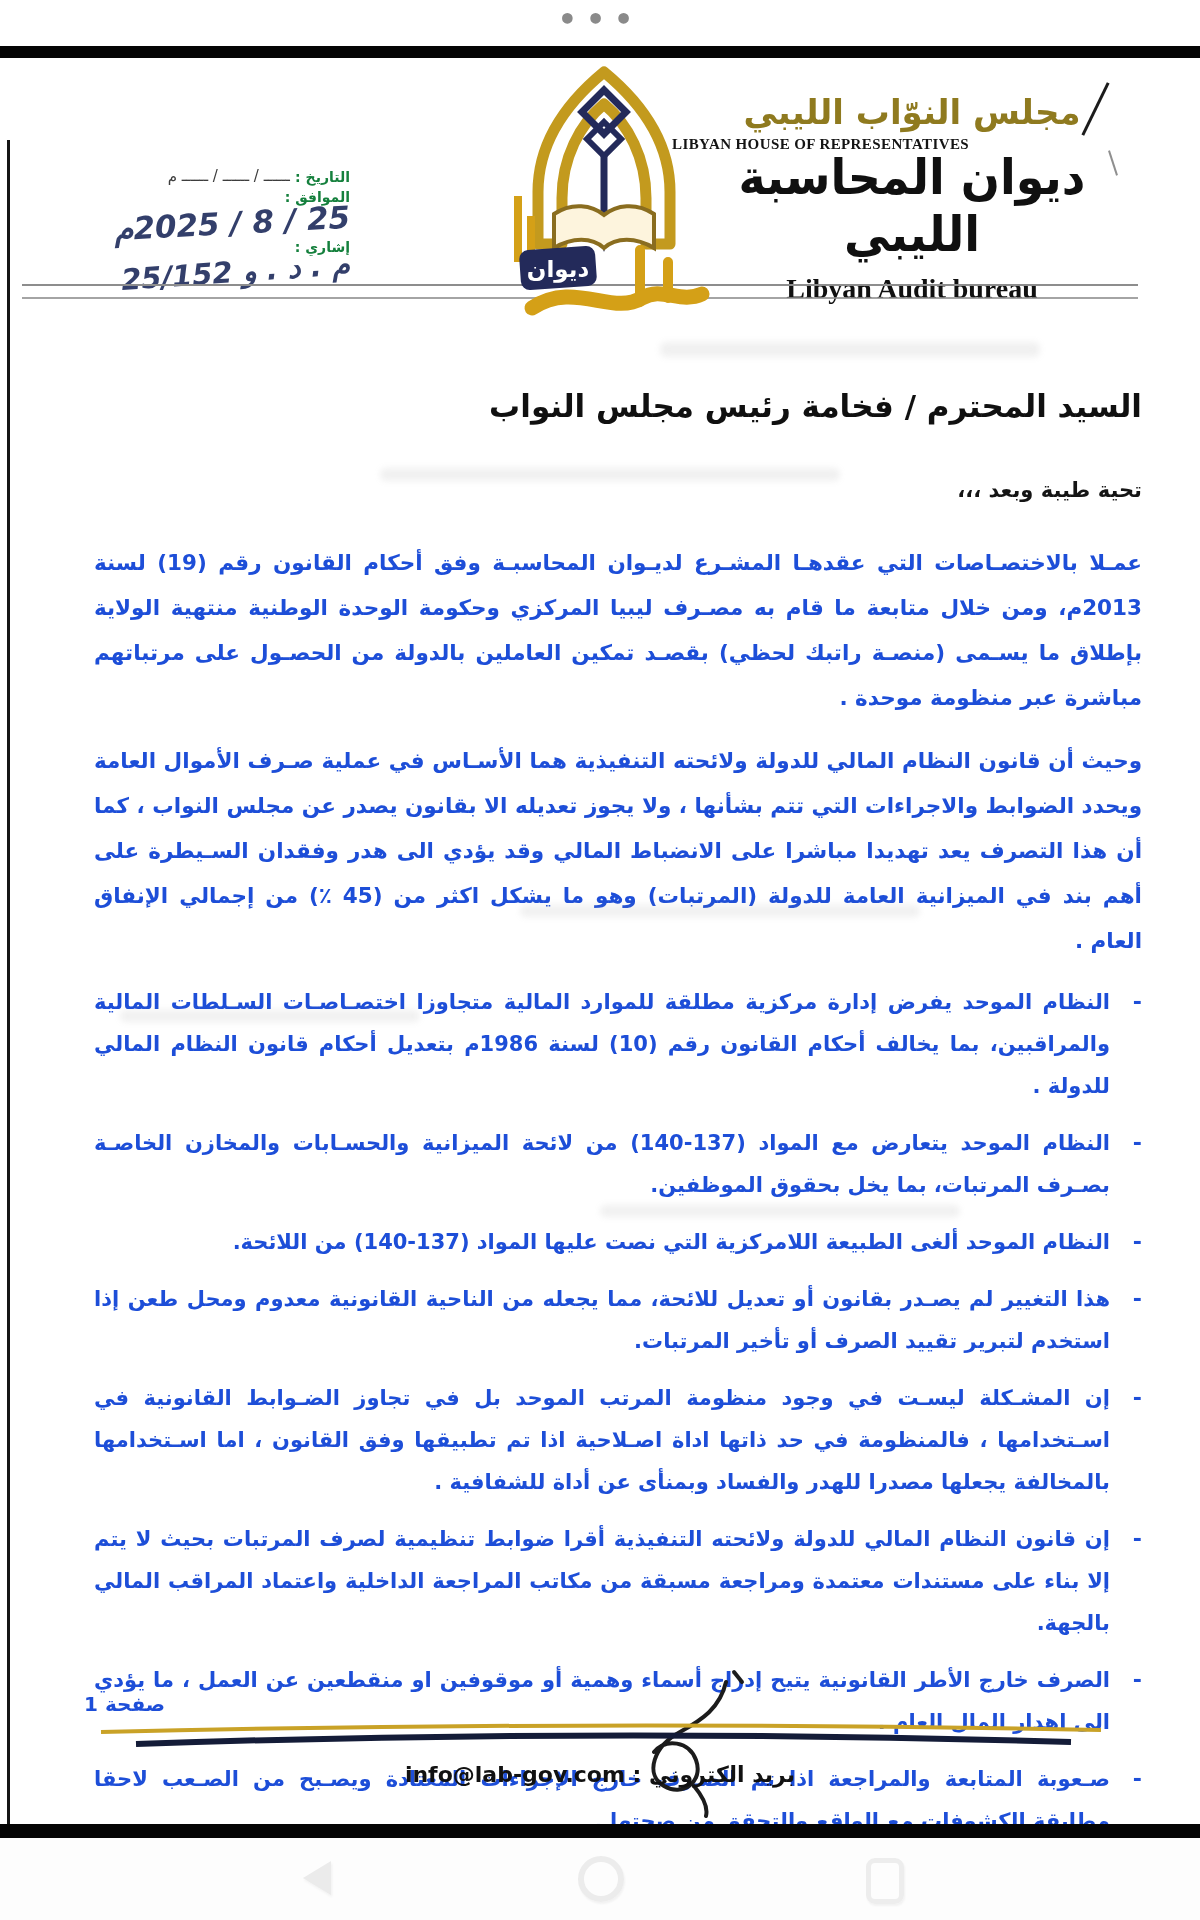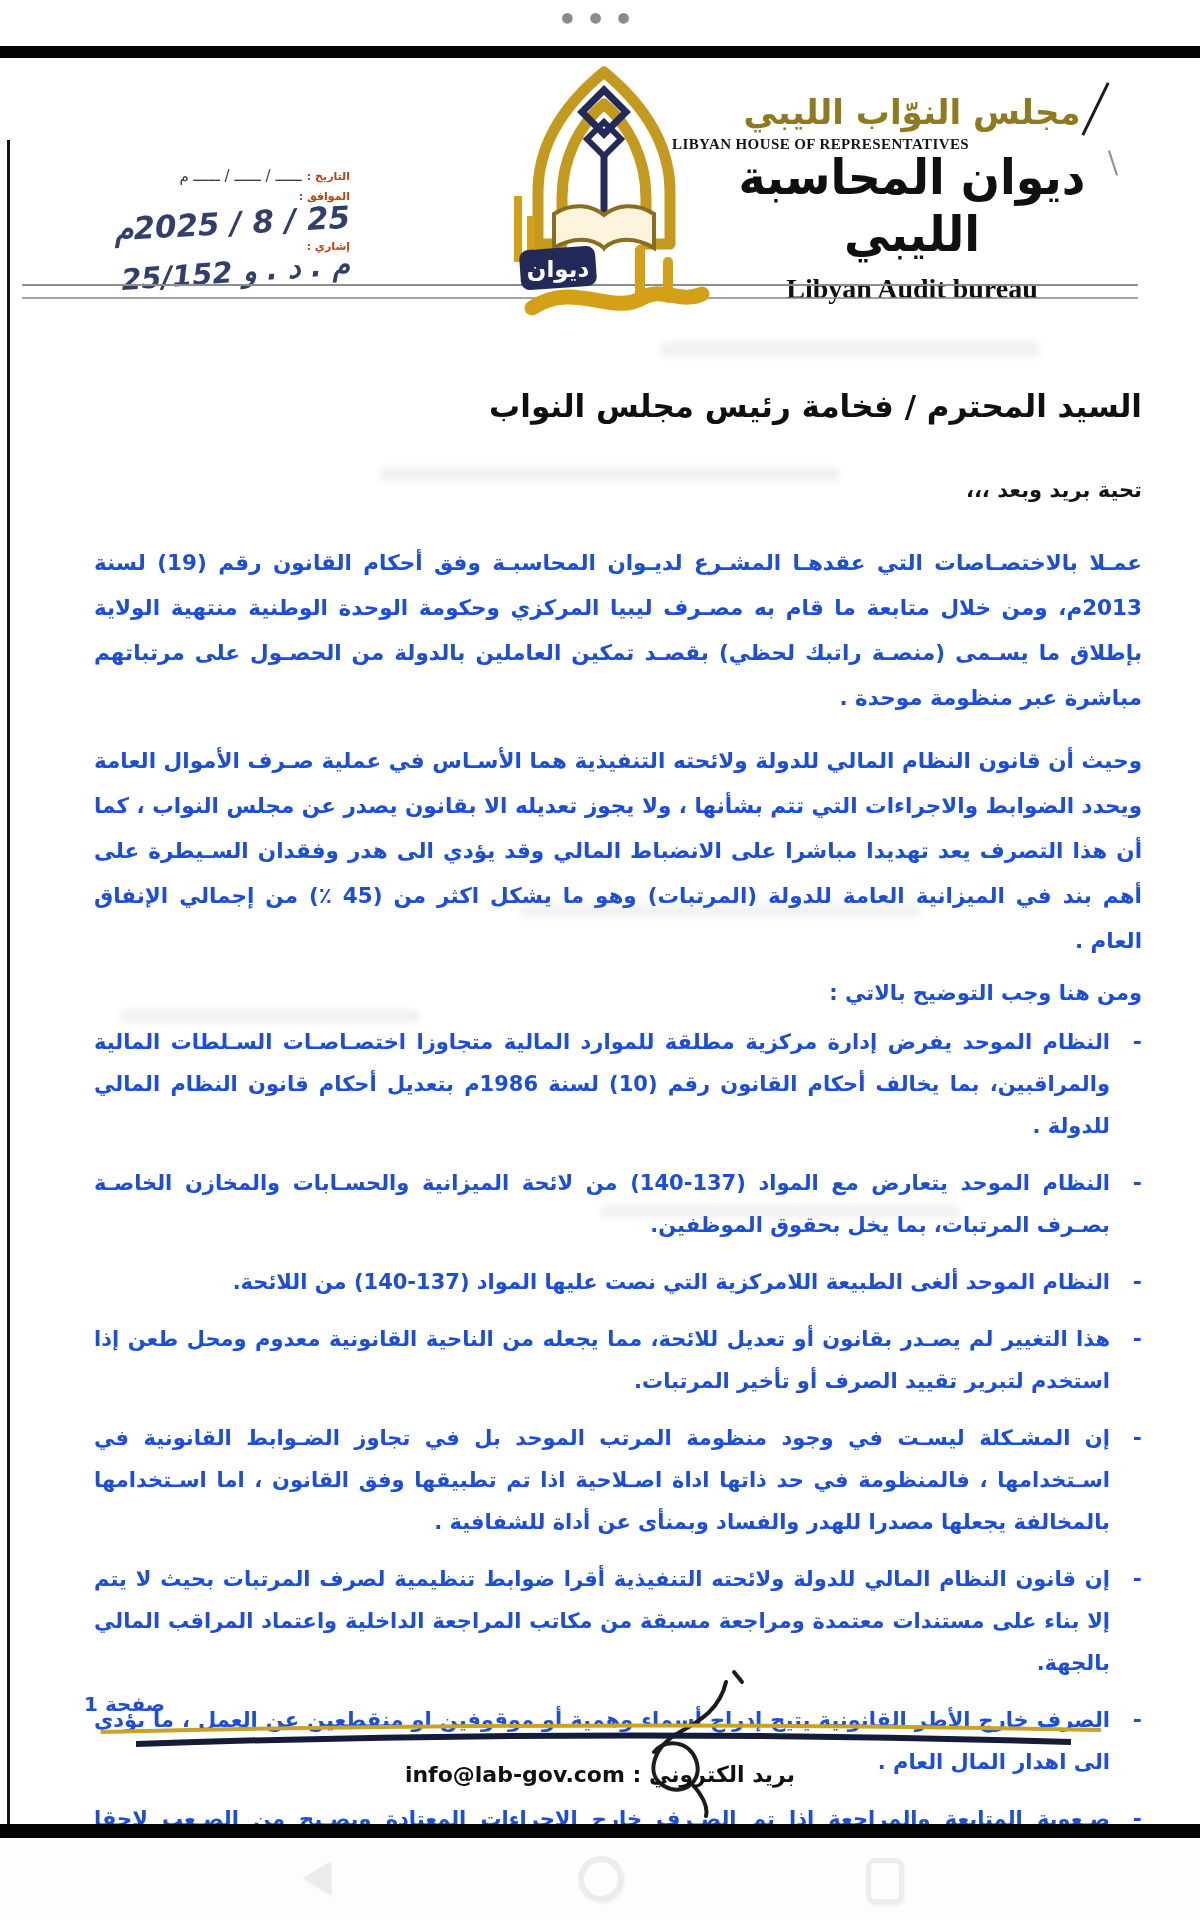--- a/index.html
+++ b/index.html
@@ -33,21 +33,21 @@
   .org-ar{position:absolute;right:48px;top:92px;width:480px;text-align:center;
     font-size:34px;font-weight:800;color:#8f7a1f;}
   .org-en{position:absolute;right:48px;top:136px;width:480px;text-align:left;
     font-family:Liberation Serif, serif;font-size:15px;font-weight:700;color:#141414;letter-spacing:.4px;}
   .bureau-ar{position:absolute;right:48px;top:152px;width:480px;text-align:center;
     font-size:46px;font-weight:800;color:#101010;transform:scaleY(1.05);}
   .bureau-en{position:absolute;right:48px;top:226px;width:480px;text-align:center;
     font-family:"Liberation Serif","DejaVu Serif",serif;font-size:28px;font-weight:700;color:#101010;margin-top:47px;}
   
   .date-row{position:absolute;left:70px;width:280px;direction:rtl;text-align:right;}
-  .d-label{font-size:11px;font-weight:700;color:#c2410c;vertical-align:middle;}
+  .d-label{font-size:14px;font-weight:700;color:#15803d;vertical-align:middle;}
   .d-blank{font-size:15px;color:#3d3d3d;letter-spacing:-1px;}
   .handwrite{font-style:italic;color:#333f6b;font-weight:600;white-space:nowrap;}
   .row1{top:166px;}
   .row2{top:186px;}
   .row2 .handwrite{font-size:31px;display:inline-block;transform:rotate(-3deg);margin-left:4px;}
   .row3{top:236px;}
   .row3 .handwrite{font-size:29px;display:inline-block;transform:rotate(-4deg);margin-left:4px;}
   
   .title{position:absolute;right:58px;top:388px;width:1090px;direction:rtl;
     font-size:31px;font-weight:800;color:#101010;}
@@ -114,26 +114,25 @@
     <path d="M64,150 C82,138 102,141 114,151 C126,141 146,138 164,150 L164,184 C146,173 126,173 114,184 C102,173 82,173 64,184 Z" fill="#fdf4dd" stroke="#8a6d1f" stroke-width="4"></path>
     <path d="M28,132 L28,198 M41,152 L41,198" stroke="#d4a017" stroke-width="8"></path>
     <rect x="30" y="184" width="76" height="40" rx="9" fill="#232a5a" transform="rotate(-4 68 204)"></rect>
     <text x="68" y="213" text-anchor="middle" font-size="23" font-weight="bold" fill="#ffffff" font-family="DejaVu Sans, sans-serif">ديوان</text>
     <path d="M150,186 L150,238 M178,198 L178,234" stroke="#d4a017" stroke-width="10" stroke-linecap="round"></path>
     <path d="M42,244 C84,216 122,252 152,234 C172,222 190,240 212,230" fill="none" stroke="#d4a017" stroke-width="15" stroke-linecap="round"></path>
   </svg>
 </div>
 
 <div class="title">السيد المحترم / فخامة رئيس مجلس النواب</div>
-<div class="greeting">تحية بريد وبعد ،،،</div>
+<div class="greeting">تحية طيبة وبعد ،،،</div>
 
 <div class="body">
   <p class="para">عمـلا بالاختصـاصات التي عقدهـا المشـرع لديـوان المحاسبـة وفق أحكام القانون رقم (19) لسنة 2013م، ومن خلال متابعة ما قام به مصـرف ليبيا المركزي وحكومة الوحدة الوطنية منتهية الولاية بإطلاق ما يسـمى (منصـة راتبك لحظي) بقصـد تمكين العاملين بالدولة من الحصـول على مرتباتهم مباشرة عبر منظومة موحدة .</p>
   <p class="para">وحيث أن قانون النظام المالي للدولة ولائحته التنفيذية هما الأسـاس في عملية صـرف الأموال العامة ويحدد الضوابط والاجراءات التي تتم بشأنها ، ولا يجوز تعديله الا بقانون يصدر عن مجلس النواب ، كما أن هذا التصرف يعد تهديدا مباشرا على الانضباط المالي وقد يؤدي الى هدر وفقدان السـيطرة على أهم بند في الميزانية العامة للدولة (المرتبات) وهو ما يشكل اكثر من (45 ٪) من إجمالي الإنفاق العام .</p>
-  <div class="intro">ومن هنا وجب التوضيح بالاتي :</div>
   <div class="bullets">
     <div class="bullet">
       <span class="b-marker">-</span>
       <span class="b-text">النظام الموحد يفرض إدارة مركزية مطلقة للموارد المالية متجاوزا اختصـاصـات السـلطات المالية والمراقبين، بما يخالف أحكام القانون رقم (10) لسنة 1986م بتعديل أحكام قانون النظام المالي للدولة .</span>
     </div>
     <div class="bullet">
       <span class="b-marker">-</span>
       <span class="b-text">النظام الموحد يتعارض مع المواد (137-140) من لائحة الميزانية والحسـابات والمخازن الخاصـة بصـرف المرتبات، بما يخل بحقوق الموظفين.</span>
     </div>
     <div class="bullet">

